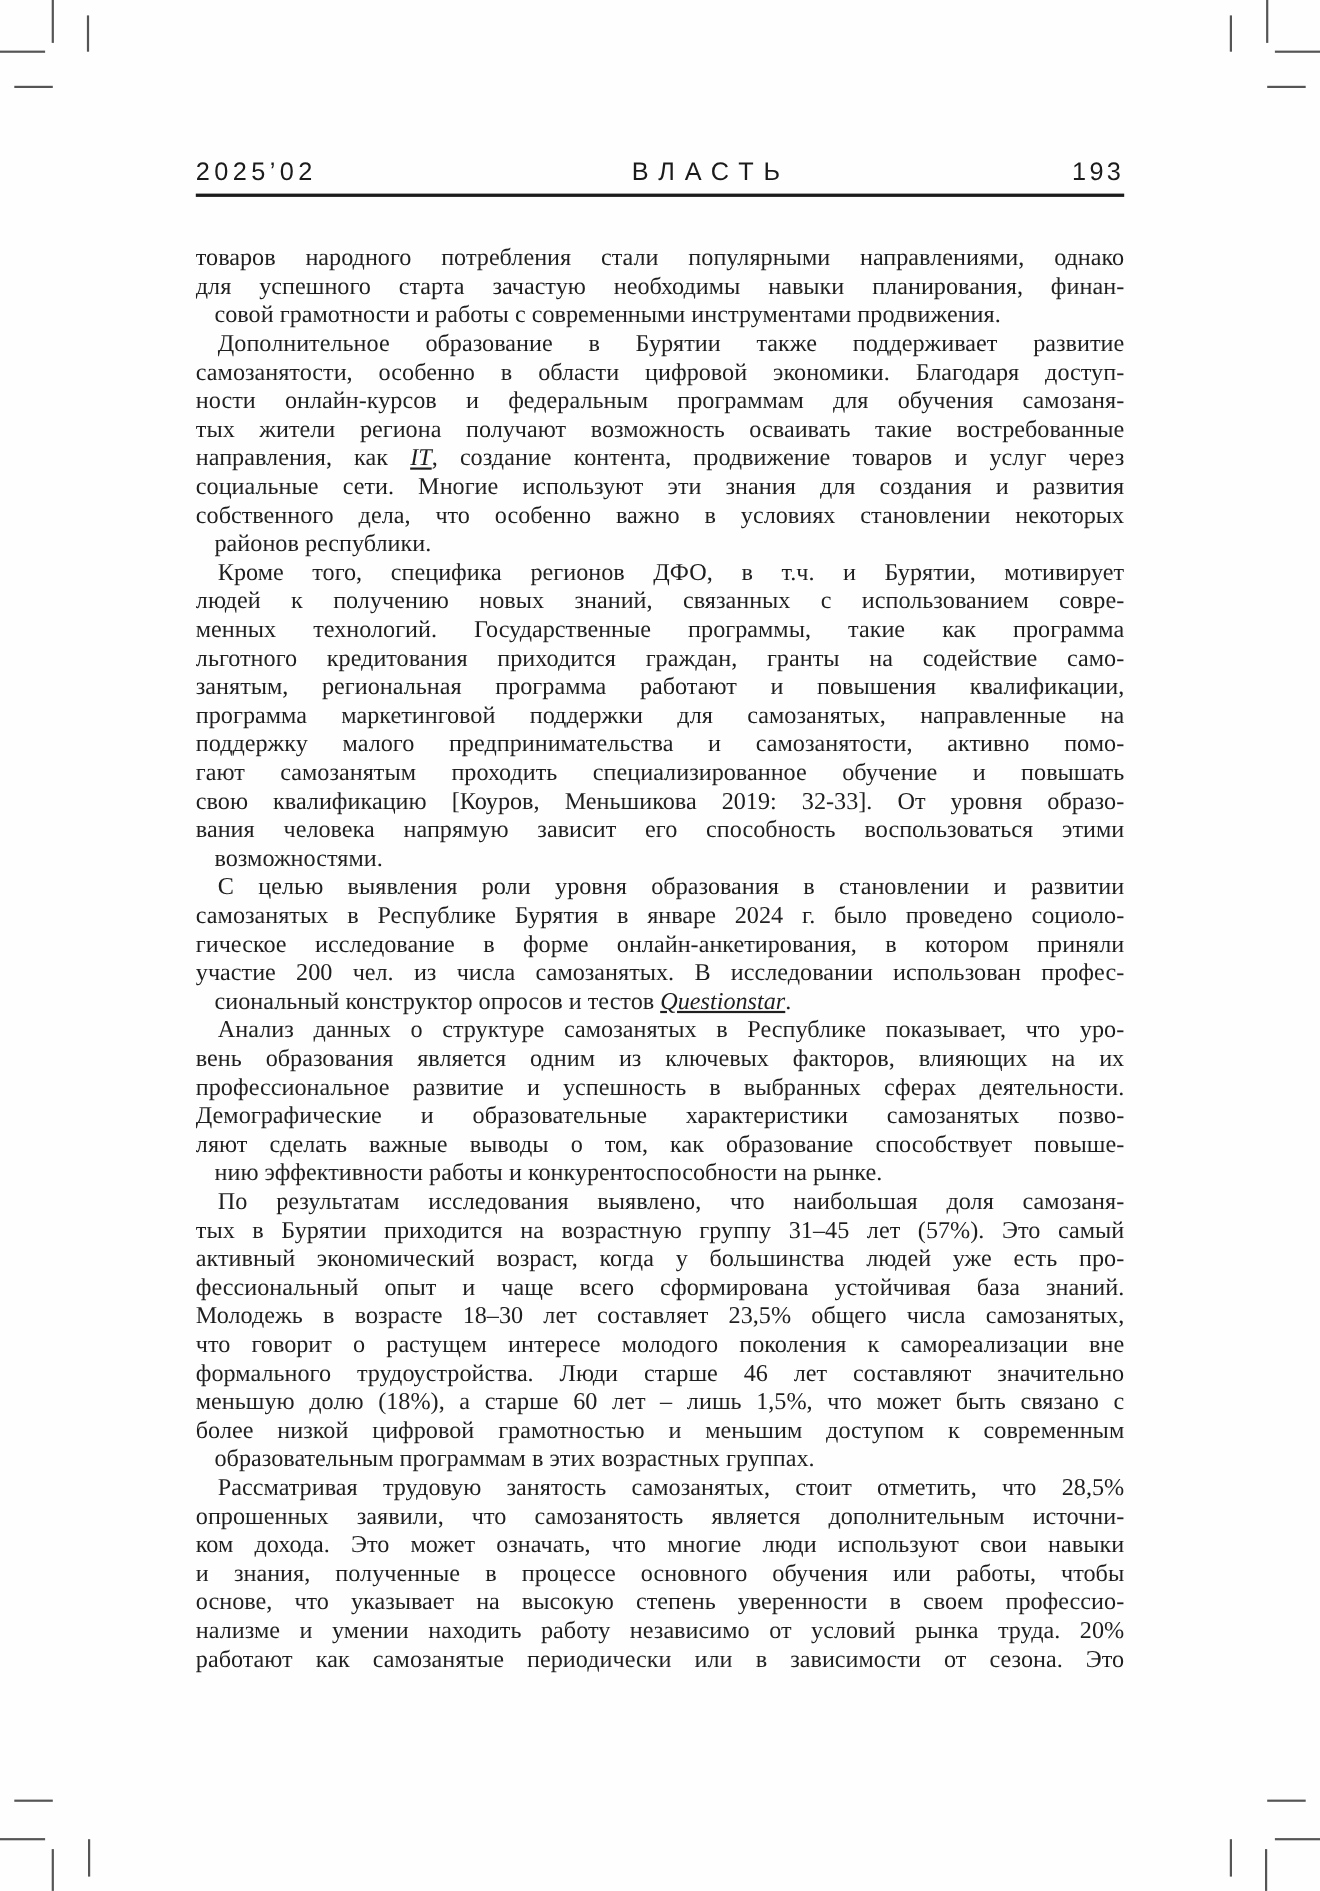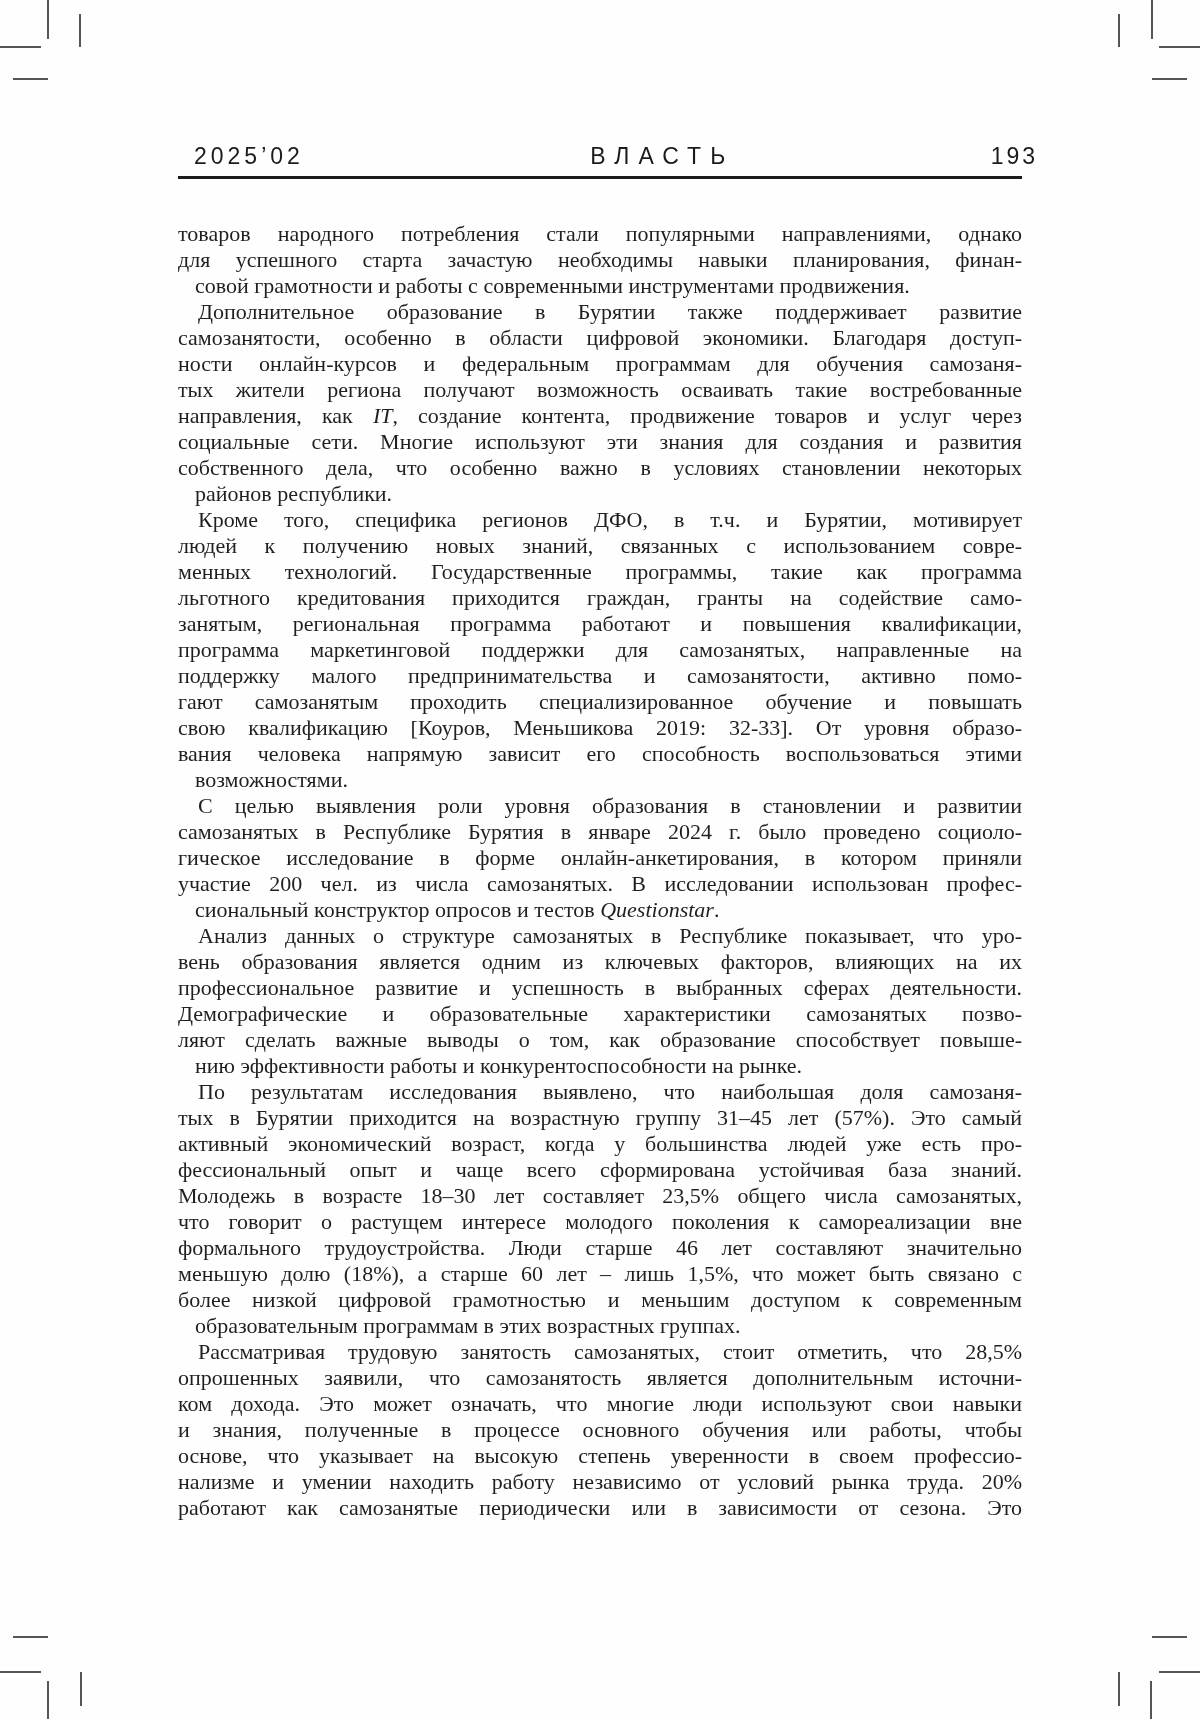--- a/index.html
+++ b/index.html
@@ -21,21 +21,21 @@
   .crop {
     position: absolute;
     background: #555;
   }
   .crop.h { height: 2px; }
   .crop.v { width: 2px; }
 
   
   #runhead {
     position: absolute;
-    left: 194px;
+    left: 178px;
     top: 136px;
     width: 844px;
     height: 34px;
     display: flex;
     justify-content: space-between;
     align-items: flex-end;
     font-family: "Liberation Sans", "DejaVu Sans", sans-serif;
     font-size: 23px;
     color: #1b1b1b;
   }
@@ -62,21 +62,21 @@
   }
   .line {
     text-align: justify;
     text-align-last: justify;
     white-space: normal;
     overflow: hidden;
     height: 26px;
   }
   .line.indent   { padding-left: 20px; }
   .line.para-end { text-align-last: left; margin-left: 17px; }
-  .line .it      { font-style: italic; }
+  .line .it      { font-style: italic; text-decoration: underline; }
 </style>
 </head>
 <body>
 
 <div id="page">
 
   <div class="crop v" style="left:47px;  top:0;      height:39px;"></div>
   <div class="crop v" style="left:79px;  top:14px;   height:33px;"></div>
   <div class="crop h" style="left:0;     top:46px;   width:41px;"></div>
   <div class="crop h" style="left:13px;  top:78px;   width:35px;"></div>

